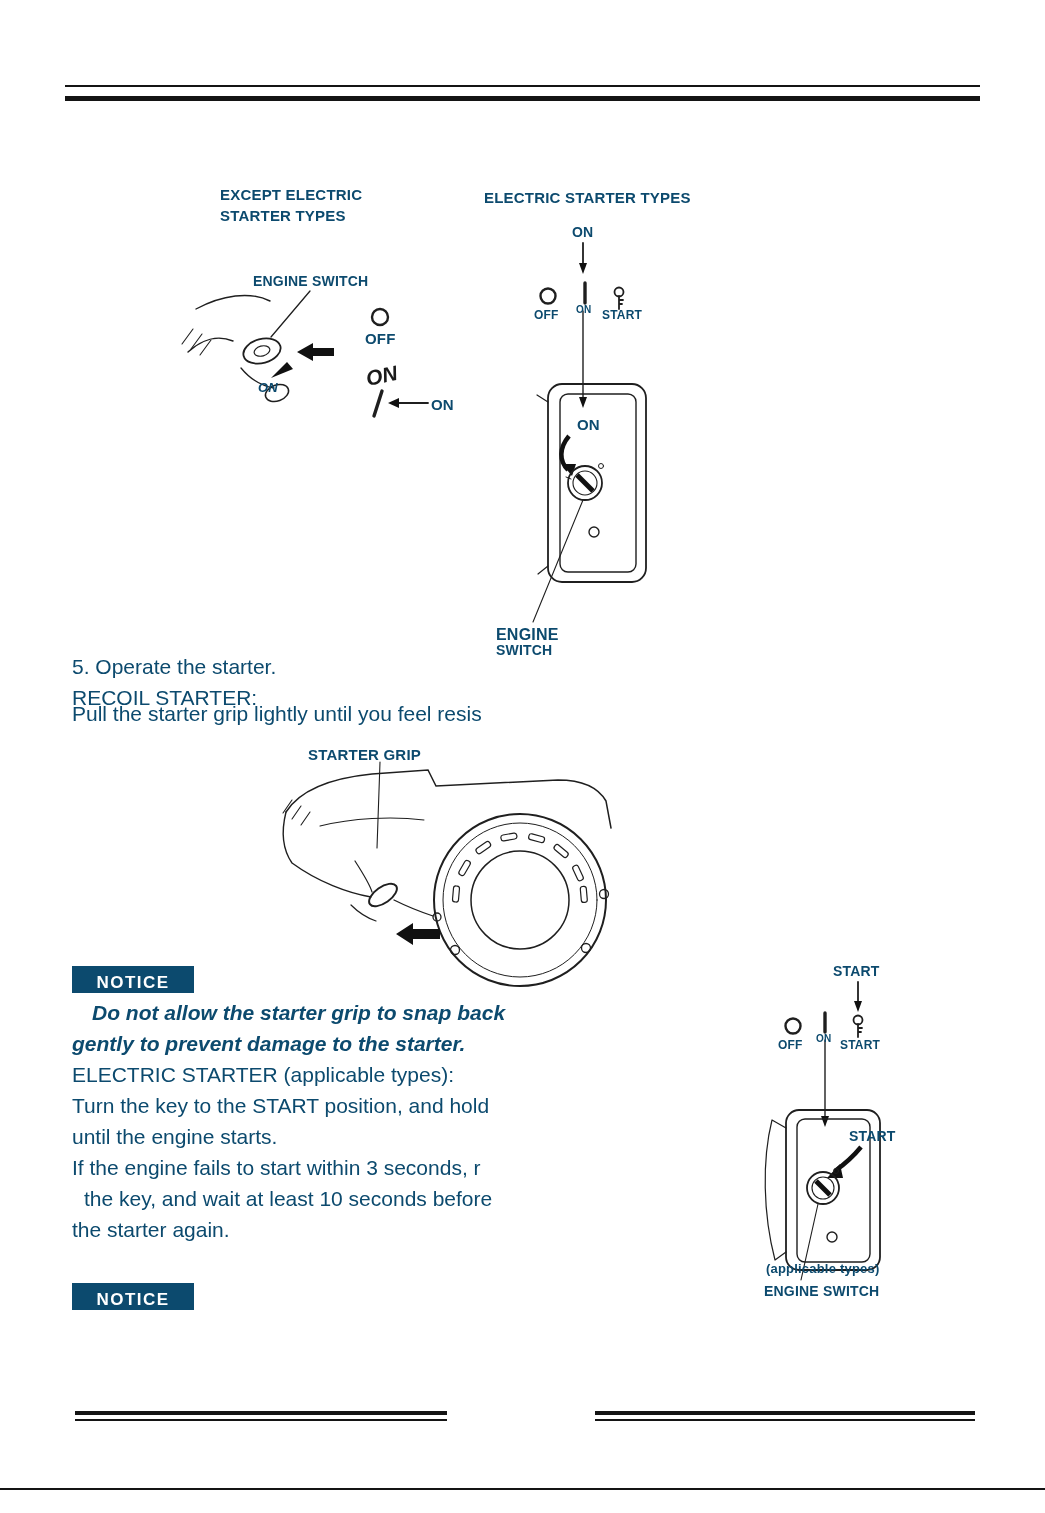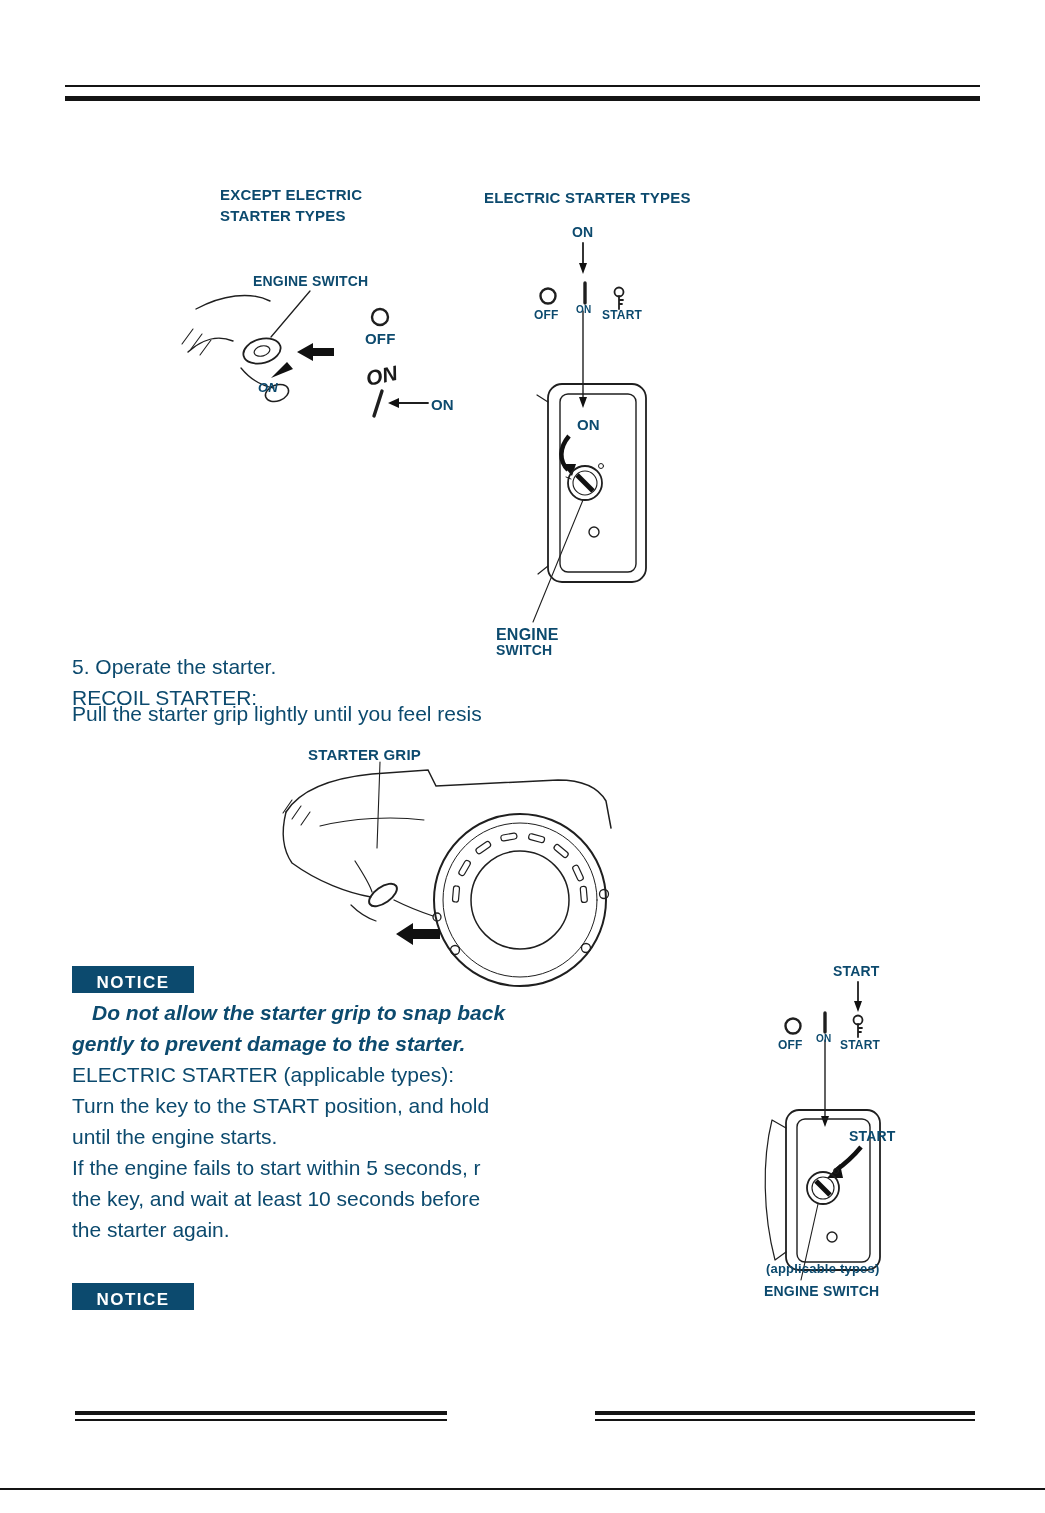--- a/index.html
+++ b/index.html
@@ -145,22 +145,22 @@
   <span class="lbl" style="left:308px;top:746px;font-size:15px">STARTER GRIP</span>
 
   <div class="notice" style="left:72px;top:966px">
     <span>NOTICE</span>
   </div>
   <span class="txt bi" style="left:72px;top:1032px">gently to prevent damage to the starter.</span>
   <span class="txt bi" style="left:92px;top:1001px">Do not allow the starter grip to snap back</span>
   <span class="txt" style="left:72px;top:1063px">ELECTRIC STARTER (applicable types):</span>
   <span class="txt" style="left:72px;top:1094px">Turn the key to the START position, and hold</span>
   <span class="txt" style="left:72px;top:1125px">until the engine starts.</span>
-  <span class="txt" style="left:72px;top:1156px">If the engine fails to start within 5 seconds, r</span>
-  <span class="txt" style="left:72px;top:1187px">the key, and wait at least 10 seconds before</span>
+  <span class="txt" style="left:72px;top:1156px">If the engine fails to start within 3 seconds, r</span>
+  <span class="txt" style="left:84px;top:1187px">the key, and wait at least 10 seconds before</span>
   <span class="txt" style="left:72px;top:1218px">the starter again.</span>
 
   <div class="notice" style="left:72px;top:1283px">
     <span>NOTICE</span>
   </div>
 
   <span class="lbl" style="left:833px;top:963px;font-size:14px">START</span>
   <span class="lbl" style="left:778px;top:1038px;font-size:12px">OFF</span>
   <span class="lbl" style="left:816px;top:1033px;font-size:10px">ON</span>
   <span class="lbl" style="left:840px;top:1038px;font-size:12px">START</span>

